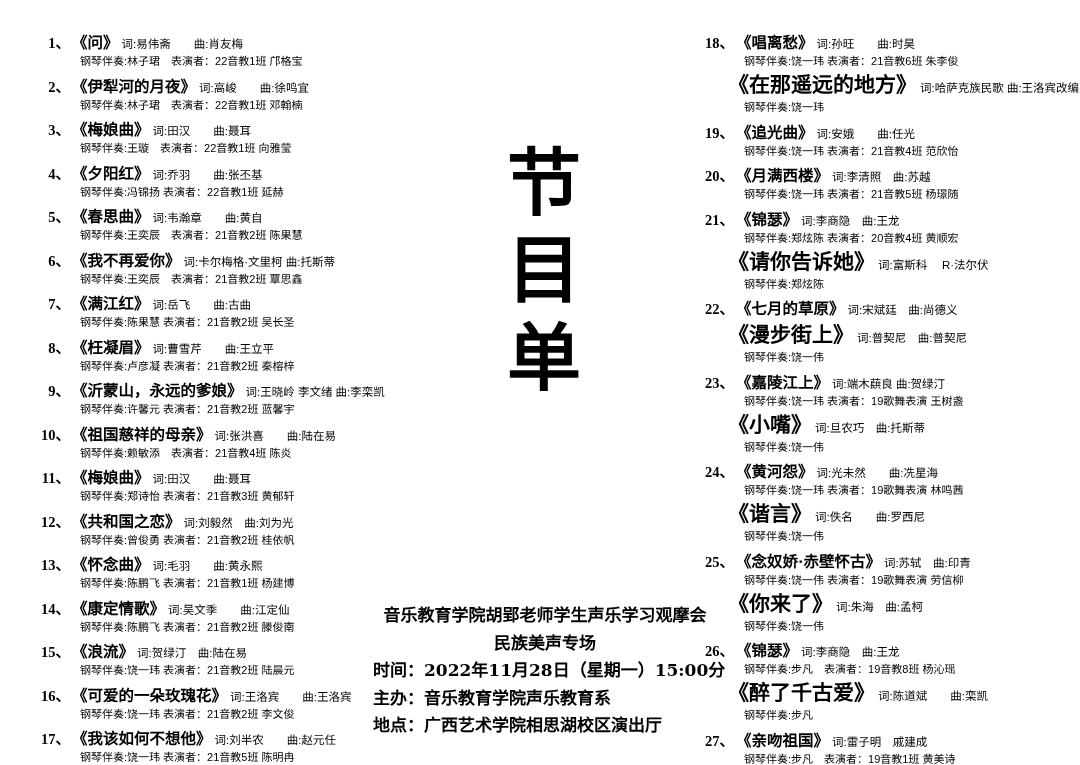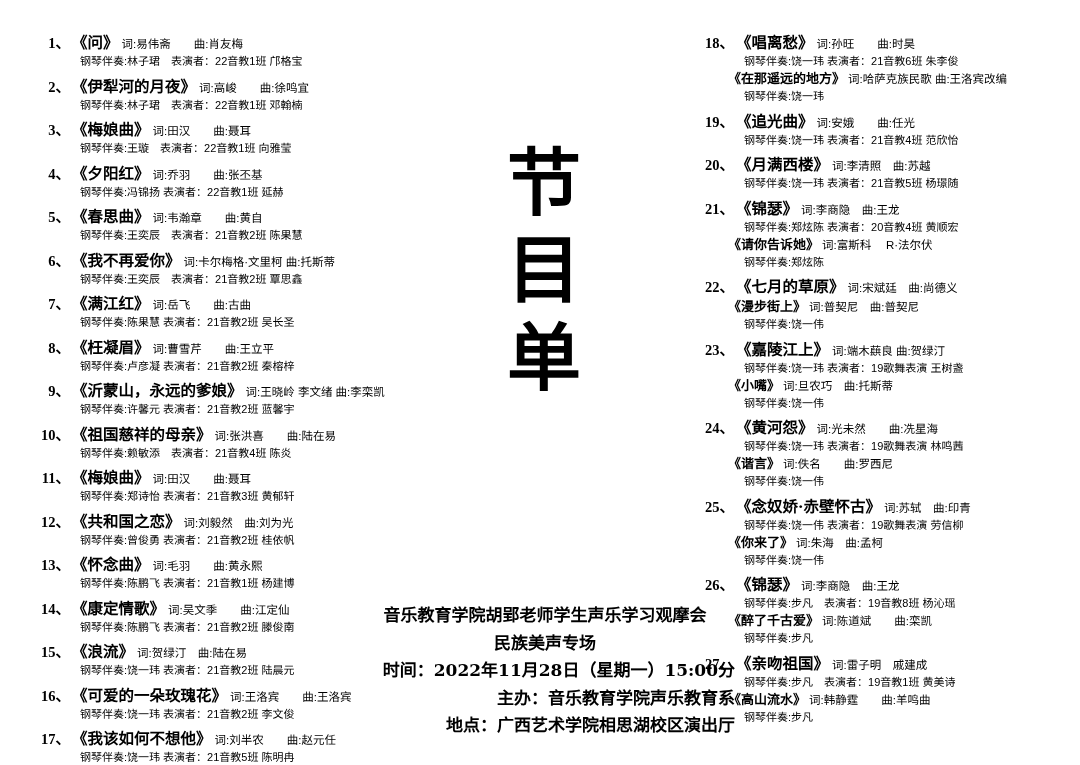--- a/index.html
+++ b/index.html
@@ -63,21 +63,21 @@
     font-family: "Liberation Sans", sans-serif;
   }
 
   
   .line-second {
     display: flex;
     align-items: baseline;
     white-space: nowrap;
     margin-left: 26px;
   }
-  .line-second .title { font-size: 13px; }
+  .line-second .title { font-size: 21px; }
 
   
   .center-title {
     position: absolute;
     left: 455px;
     top: 140px;
     width: 180px;
     text-align: center;
     font-family: "DejaVu Serif", "Liberation Serif", serif;
     font-weight: bold;
@@ -94,21 +94,21 @@
     left: 355px;
     top: 602px;
     width: 380px;
     text-align: center;
     font-size: 17px;
     font-weight: bold;
     line-height: 1.62;
     font-family: "DejaVu Serif", "Liberation Serif", serif;
   }
   .info .l { white-space: nowrap; }
-  .info .l.left { text-align: right; padding-left: 18px; }
+  .info .l.left { text-align: left; padding-left: 18px; }
 </style>
 </head>
 <body>
 
 <div class="page">
 
   <div class="col col-left" id="left-col">
       <div class="item">
         <div class="line-main">
           <span class="num">1、</span>

